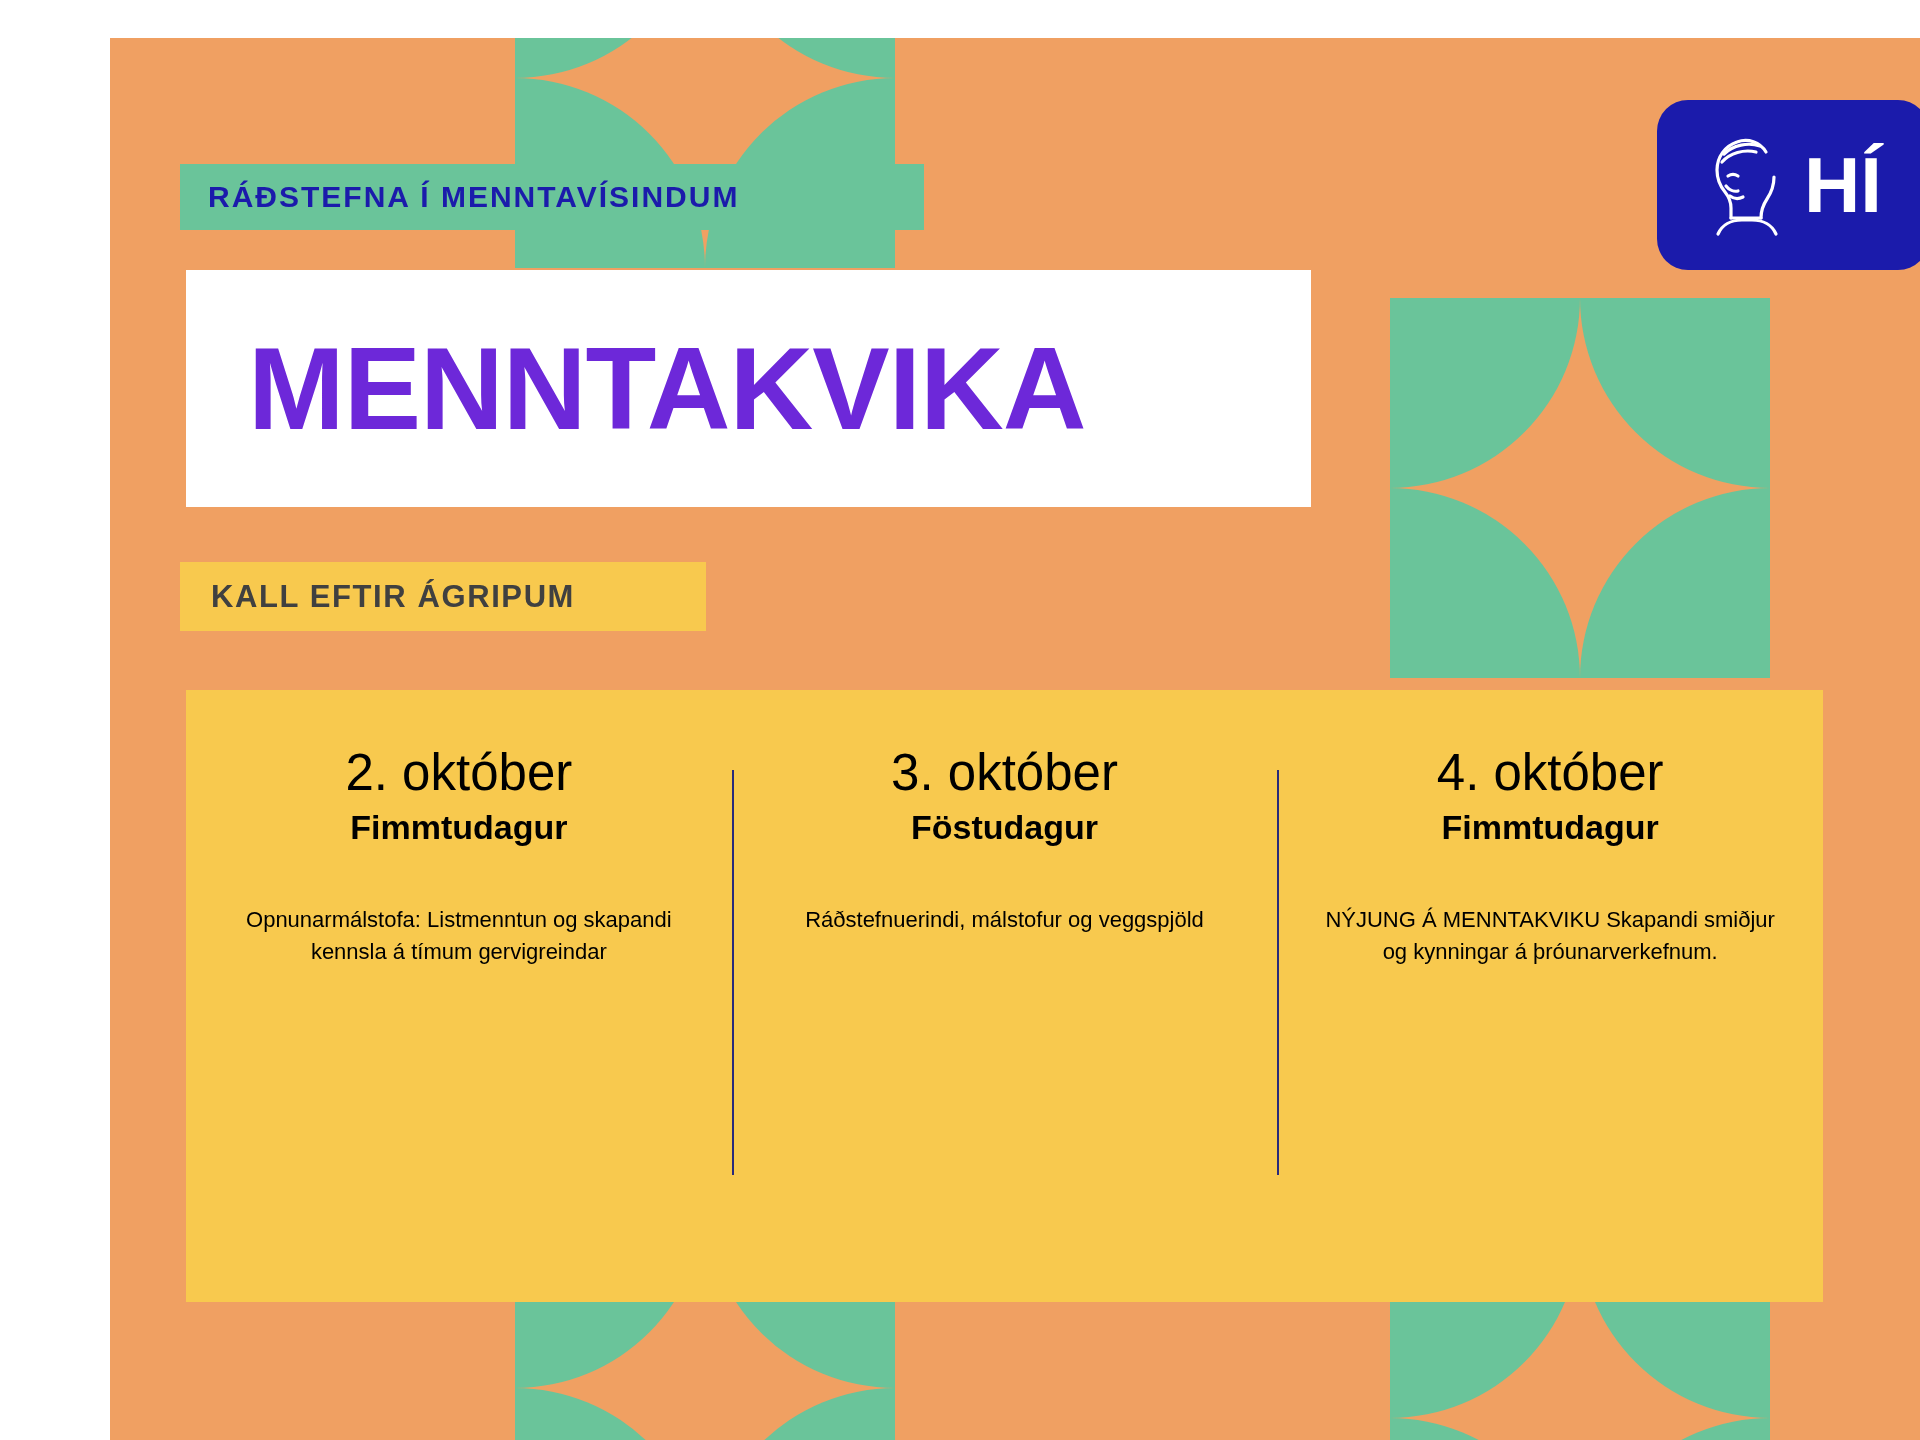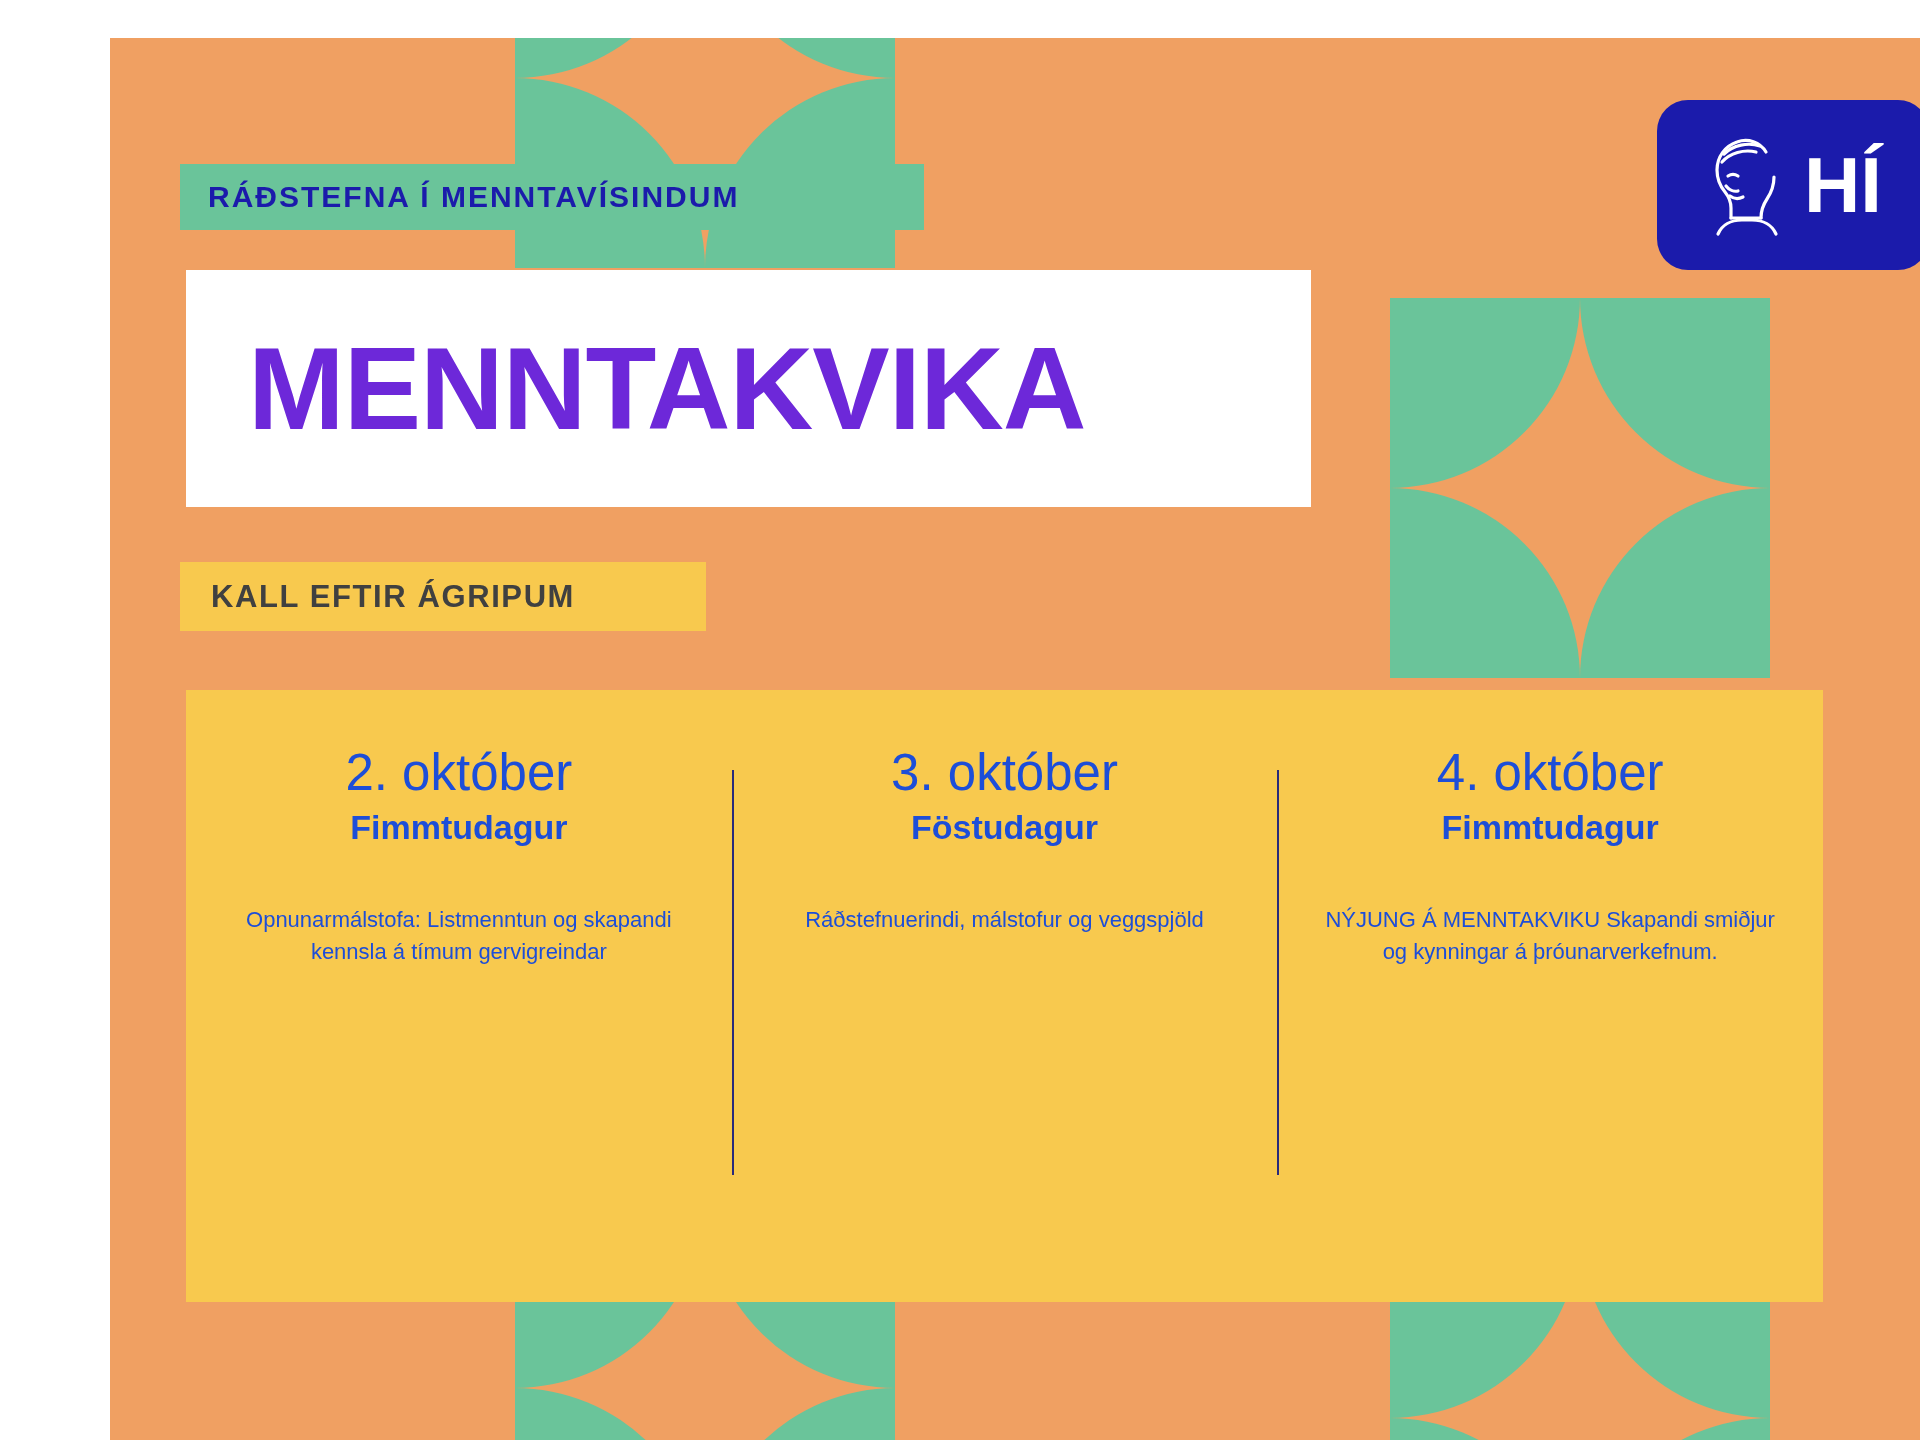--- a/index.html
+++ b/index.html
@@ -139,21 +139,21 @@
     width: 100%;
     height: 100%;
     display: flex;
   }
   .day {
     flex: 1 1 0;
     position: relative;
     padding: 55px 34px 0 34px;
     box-sizing: border-box;
     text-align: center;
-    color: #1d4ed8;
+    color: #000000;
   }
   .day + .day::before {
     content: "";
     position: absolute;
     left: 0;
     top: 80px;
     width: 2px;
     height: 405px;
     background: #2a2a7a;
   }

